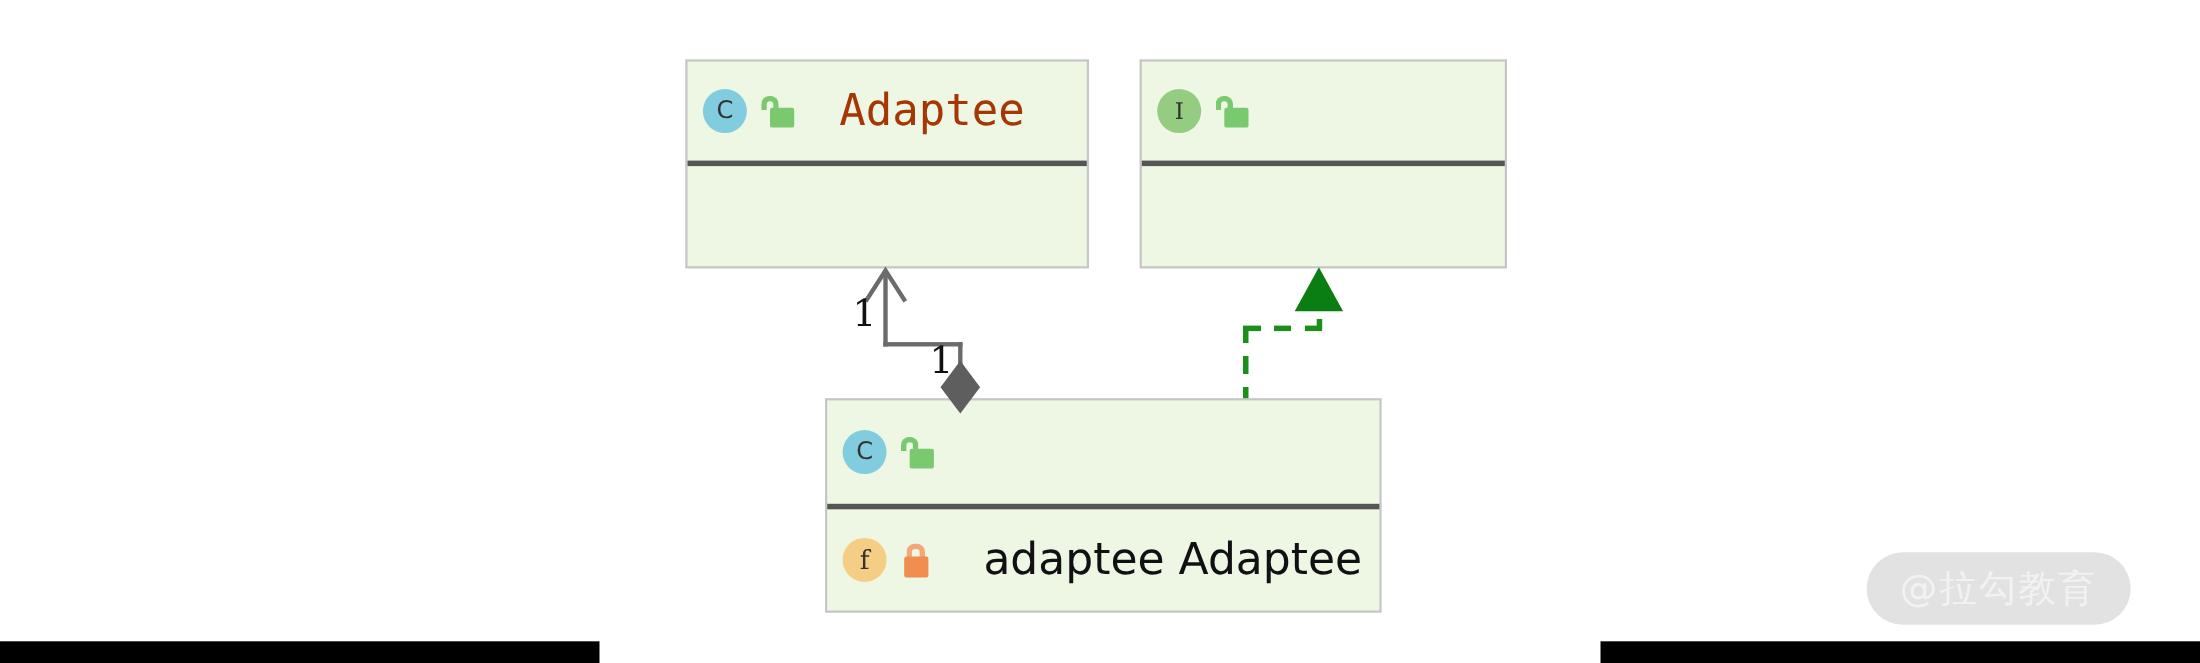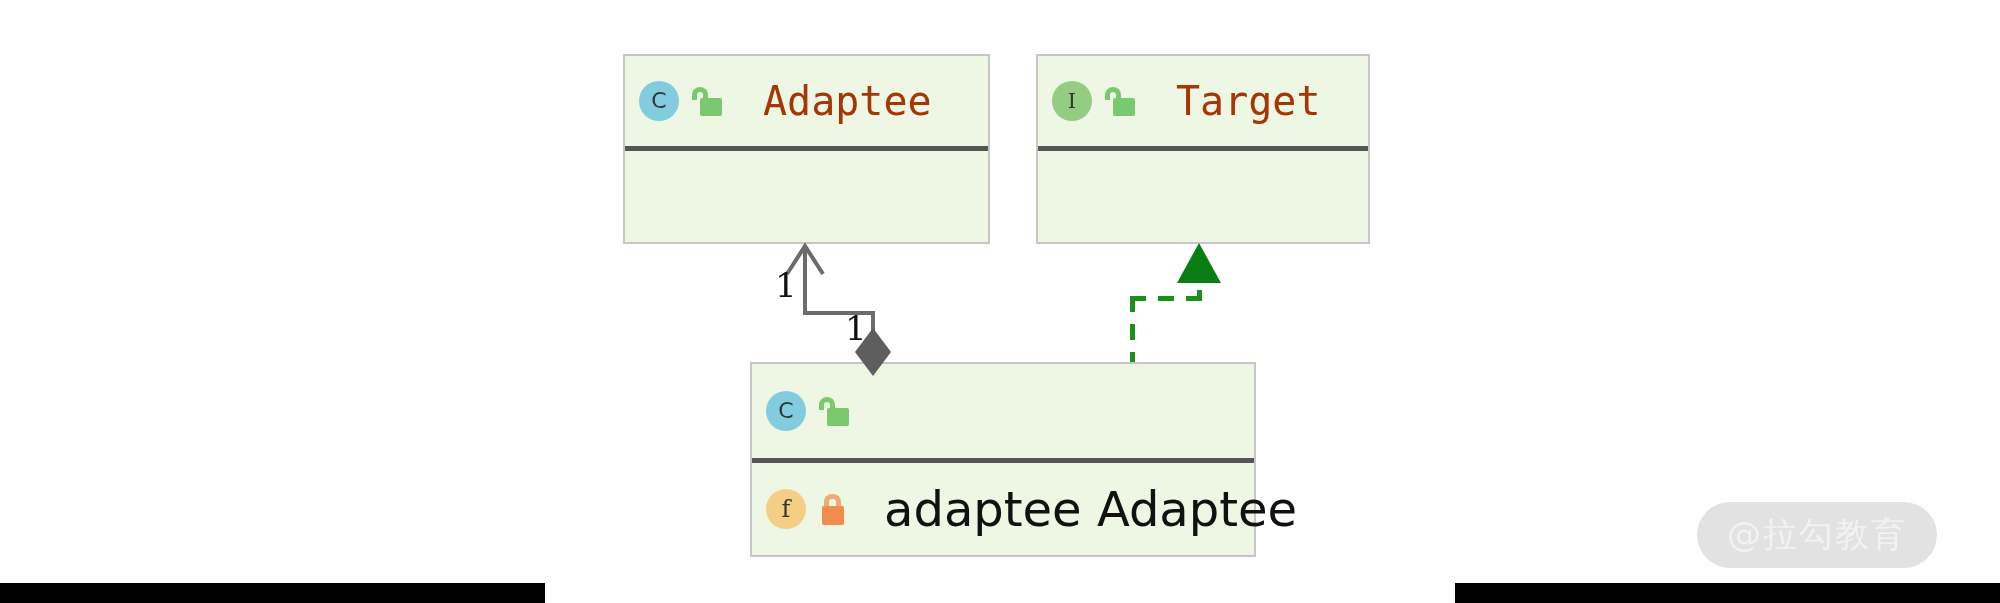--- a/index.html
+++ b/index.html
@@ -150,42 +150,41 @@
   </div>
 
   <div class="uml-box" style="left:1036px; top:54px; width:334px; height:190px;">
     <div class="uml-header" style="height:95px; padding-left:14px;">
       <div class="badge badge-interface" style="width:40px; height:40px; font-size:21px; font-family:'DejaVu Serif',serif;">I</div>
       <div class="lock lock-open" style="width:28px; height:34px; margin-left:12px;">
         <div class="shackle" style="left:1px; top:3px; width:16px; height:13px;
              border-width:5px; border-radius:8px 8px 0 0;"></div>
         <div class="body" style="left:9px; top:14px; width:22px; height:18px;"></div>
       </div>
-      <div class="uml-name" style="font-size:40px; margin-left:44px;">Target</div>
     </div>
     <div class="uml-compartment" style="height:90px;"></div>
   </div>
 
   <div class="uml-box" style="left:750px; top:362px; width:506px; height:195px;">
     <div class="uml-header" style="height:99px; padding-left:14px;">
       <div class="badge badge-class" style="width:40px; height:40px; font-size:22px;">C</div>
       <div class="lock lock-open" style="width:28px; height:34px; margin-left:12px;">
         <div class="shackle" style="left:1px; top:3px; width:16px; height:13px;
              border-width:5px; border-radius:8px 8px 0 0;"></div>
         <div class="body" style="left:9px; top:14px; width:22px; height:18px;"></div>
       </div>
     </div>
     <div class="uml-compartment" style="height:91px; padding-left:14px;">
       <div class="badge badge-field" style="width:40px; height:40px; font-size:24px; font-family:'DejaVu Serif',serif;">f</div>
       <div class="lock lock-closed" style="width:28px; height:34px; margin-left:12px;">
         <div class="shackle" style="left:6px; top:2px; width:17px; height:14px;
              border-width:5px; border-radius:8px 8px 0 0;"></div>
         <div class="body" style="left:4px; top:14px; width:22px; height:19px;"></div>
       </div>
-      <div class="member-text" style="font-size:48px; margin-left:38px;">adaptee  Adaptee</div>
+      <div class="member-text" style="font-size:40px; margin-left:48px;">adaptee  Adaptee</div>
     </div>
   </div>
 
   <div class="seg" style="left:803px; top:250px; width:4px; height:65px;"></div>
 
   <div class="seg" style="left:803px; top:311px; width:72px; height:4px;"></div>
 
   <div class="seg" style="left:871px; top:311px; width:4px; height:32px;"></div>
 
   <svg class="arrow-svg" style="left:780px; top:240px;" width="50" height="42" viewBox="0 0 50 42">

